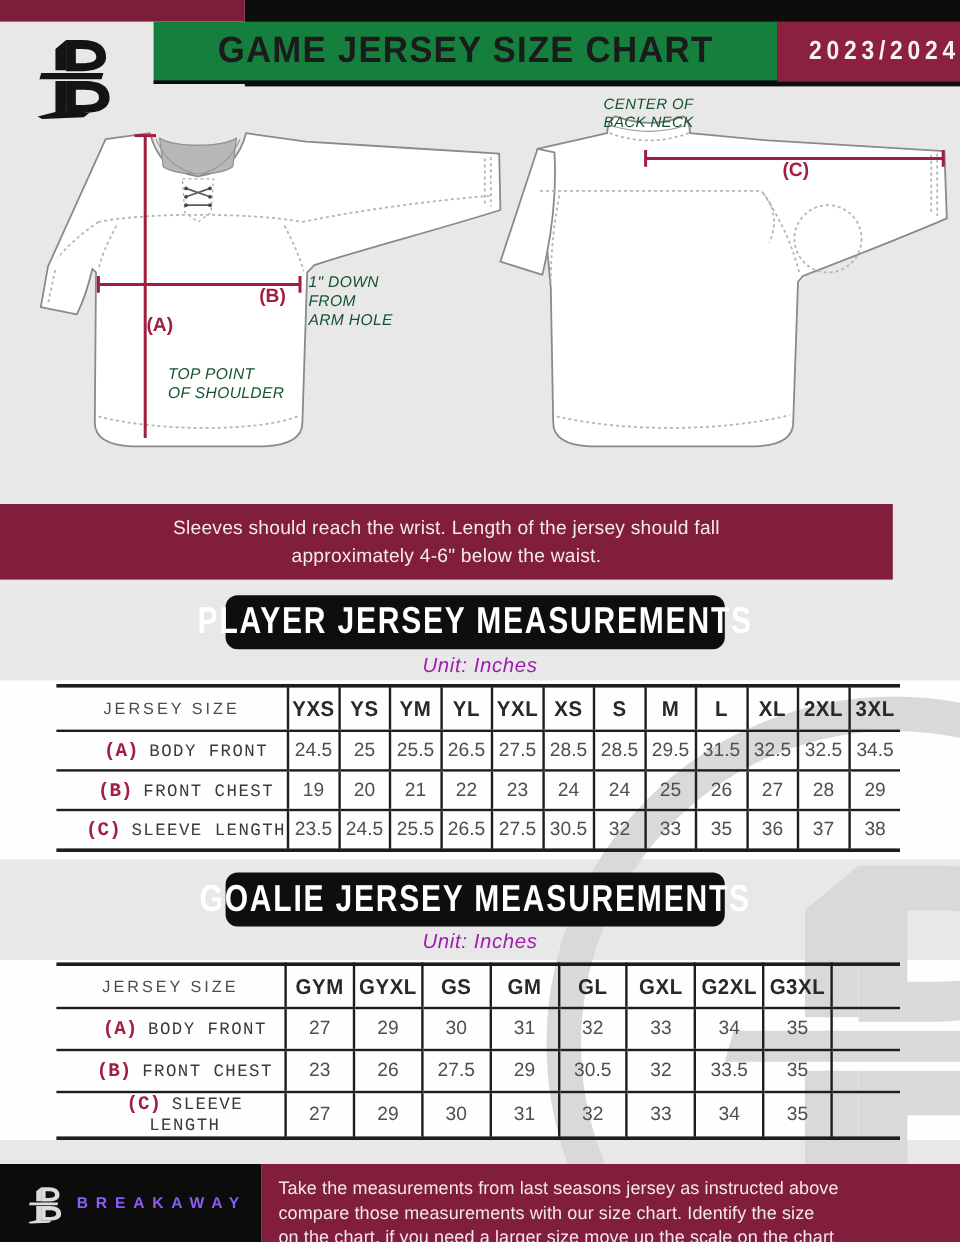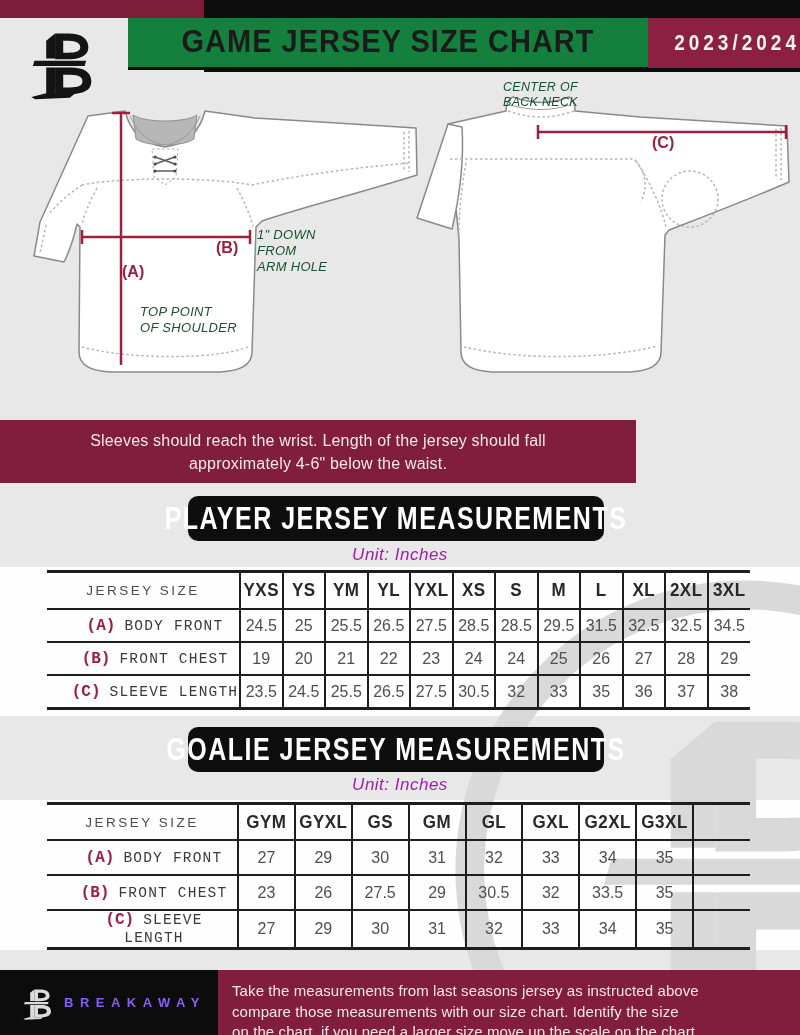--- a/index.html
+++ b/index.html
@@ -32,21 +32,21 @@
   .diag-note{color:#14532d;font-style:italic;font-size:13px;line-height:16px;z-index:3;font-weight:500;letter-spacing:0.3px;}
   .note-c{left:503px;top:80px;width:120px;font-size:12.5px;line-height:15px;}
   .label-c{left:652px;top:134px;}
   .label-b{left:216px;top:239px;}
   .note-b{left:257px;top:227px;width:92px;}
   .label-a{left:122px;top:263px;}
   .note-a{left:140px;top:288px;width:130px;margin-top:16px;}
 
   
   .notice{
-    left:0;top:420px;width:636px;height:63px;background:#801e3c;z-index:2;
+    left:0;top:420px;width:744px;height:63px;background:#801e3c;z-index:2;
     color:#f3e9ed;display:flex;align-items:center;justify-content:center;
     text-align:center;font-size:16px;line-height:23px;letter-spacing:0.2px;
   }
 
   
   .band{left:0;width:800px;background:#fefefe;z-index:0;}
   .band-player{top:567px;height:149px;}
   .band-goalie{top:800px;height:150px;}
   .watermark{left:425px;top:550px;z-index:1;pointer-events:none;}
 

